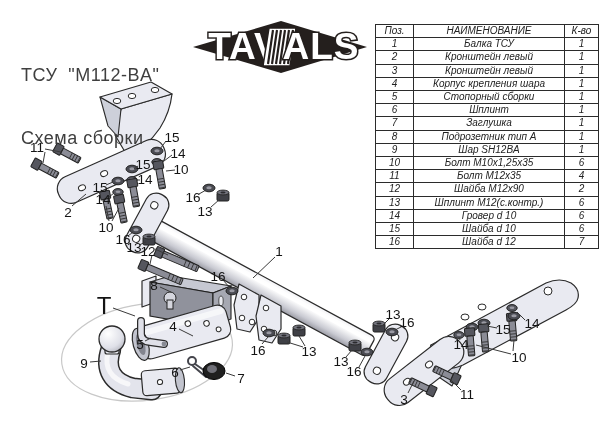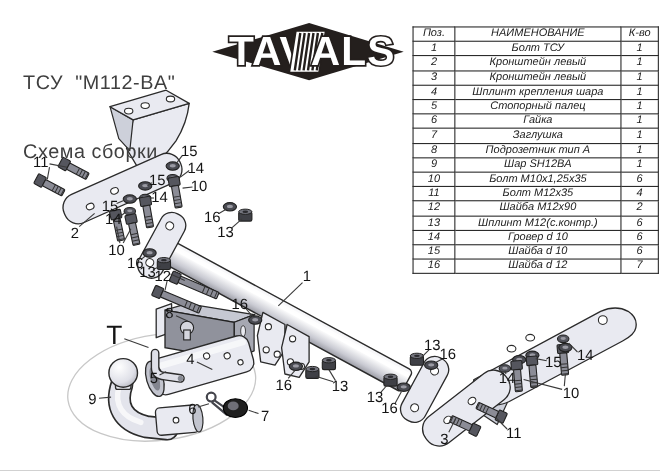--- a/index.html
+++ b/index.html
@@ -320,46 +320,46 @@
     <thead>
       <tr>
           <th>Поз.</th>
           <th>НАИМЕНОВАНИЕ</th>
           <th>К-во</th>
         </tr>
     </thead>
     <tbody>
         <tr>
           <td>1</td>
-          <td>Болт ТСУ</td>
+          <td>Балка ТСУ</td>
           <td>1</td>
         </tr>
         <tr>
           <td>2</td>
           <td>Кронштейн левый</td>
           <td>1</td>
         </tr>
         <tr>
           <td>3</td>
           <td>Кронштейн левый</td>
           <td>1</td>
         </tr>
         <tr>
           <td>4</td>
-          <td>Шплинт крепления шара</td>
+          <td>Корпус крепления шара</td>
           <td>1</td>
         </tr>
         <tr>
           <td>5</td>
-          <td>Стопорный палец</td>
+          <td>Стопорный сборки</td>
           <td>1</td>
         </tr>
         <tr>
           <td>6</td>
-          <td>Гайка</td>
+          <td>Шплинт</td>
           <td>1</td>
         </tr>
         <tr>
           <td>7</td>
           <td>Заглушка</td>
           <td>1</td>
         </tr>
         <tr>
           <td>8</td>
           <td>Подрозетник тип А</td>

